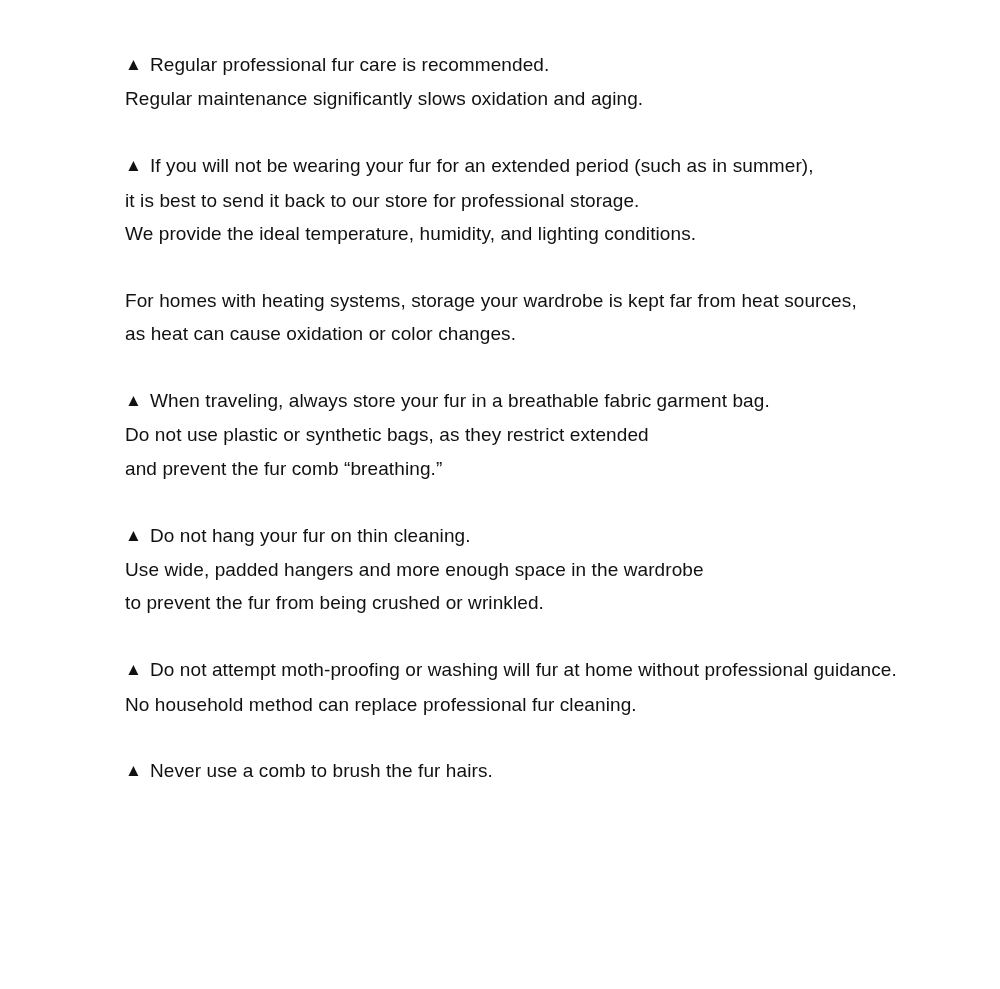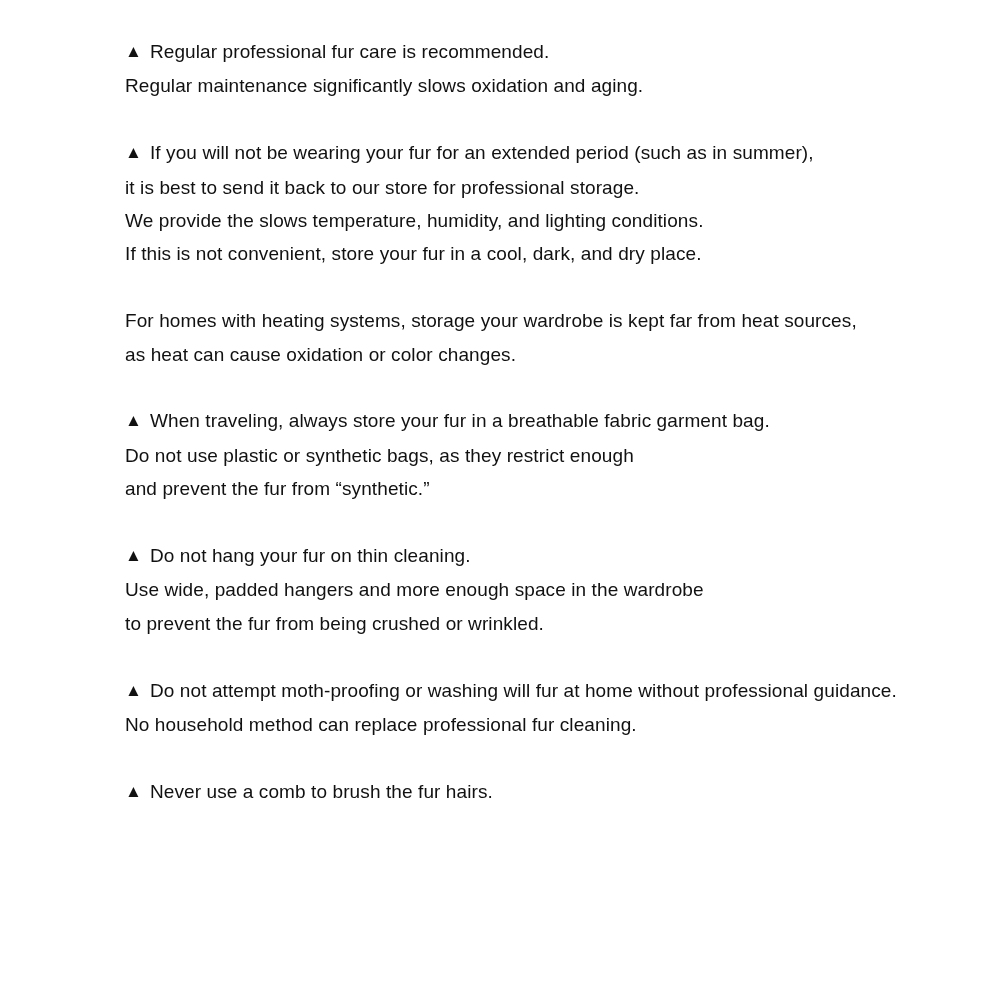--- a/index.html
+++ b/index.html
@@ -9,21 +9,21 @@
     height: 989px;
     background: #ffffff;
     font-family: "Liberation Sans", "DejaVu Sans", sans-serif;
     overflow: hidden;
   }
 
   .page {
     width: 1000px;
     height: 989px;
     background: #ffffff;
-    padding: 35px 60px 0 125px;
+    padding: 48px 60px 0 125px;
   }
 
   .section {
     margin-bottom: 33.4px;
   }
 
   .line {
     font-size: 19px;
     line-height: 33.4px;
     color: #111111;
@@ -44,31 +44,30 @@
 
 <div class="page">
   <div id="sections-container">
       <div class="section">
         <div class="line"><span class="bullet">▲</span><span>Regular professional fur care is recommended.</span></div>
         <div class="line"><span>Regular maintenance significantly slows oxidation and aging.</span></div>
       </div>
       <div class="section">
         <div class="line"><span class="bullet">▲</span><span>If you will not be wearing your fur for an extended period (such as in summer),</span></div>
         <div class="line"><span>it is best to send it back to our store for professional storage.</span></div>
-        <div class="line"><span>We provide the slows temperature, humidity, and lighting conditions.</span></div>
-        <div class="line"><span>If this is not convenient, store your fur in a cool, dark, and dry place.</span></div>
+        <div class="line"><span>We provide the ideal temperature, humidity, and lighting conditions.</span></div>
       </div>
       <div class="section">
         <div class="line"><span>For homes with heating systems, storage your wardrobe is kept far from heat sources,</span></div>
         <div class="line"><span>as heat can cause oxidation or color changes.</span></div>
       </div>
       <div class="section">
         <div class="line"><span class="bullet">▲</span><span>When traveling, always store your fur in a breathable fabric garment bag.</span></div>
-        <div class="line"><span>Do not use plastic or synthetic bags, as they restrict enough</span></div>
-        <div class="line"><span>and prevent the fur from “synthetic.”</span></div>
+        <div class="line"><span>Do not use plastic or synthetic bags, as they restrict extended</span></div>
+        <div class="line"><span>and prevent the fur comb “breathing.”</span></div>
       </div>
       <div class="section">
         <div class="line"><span class="bullet">▲</span><span>Do not hang your fur on thin cleaning.</span></div>
         <div class="line"><span>Use wide, padded hangers and more enough space in the wardrobe</span></div>
         <div class="line"><span>to prevent the fur from being crushed or wrinkled.</span></div>
       </div>
       <div class="section">
         <div class="line"><span class="bullet">▲</span><span>Do not attempt moth-proofing or washing will fur at home without professional guidance.</span></div>
         <div class="line"><span>No household method can replace professional fur cleaning.</span></div>
       </div>

